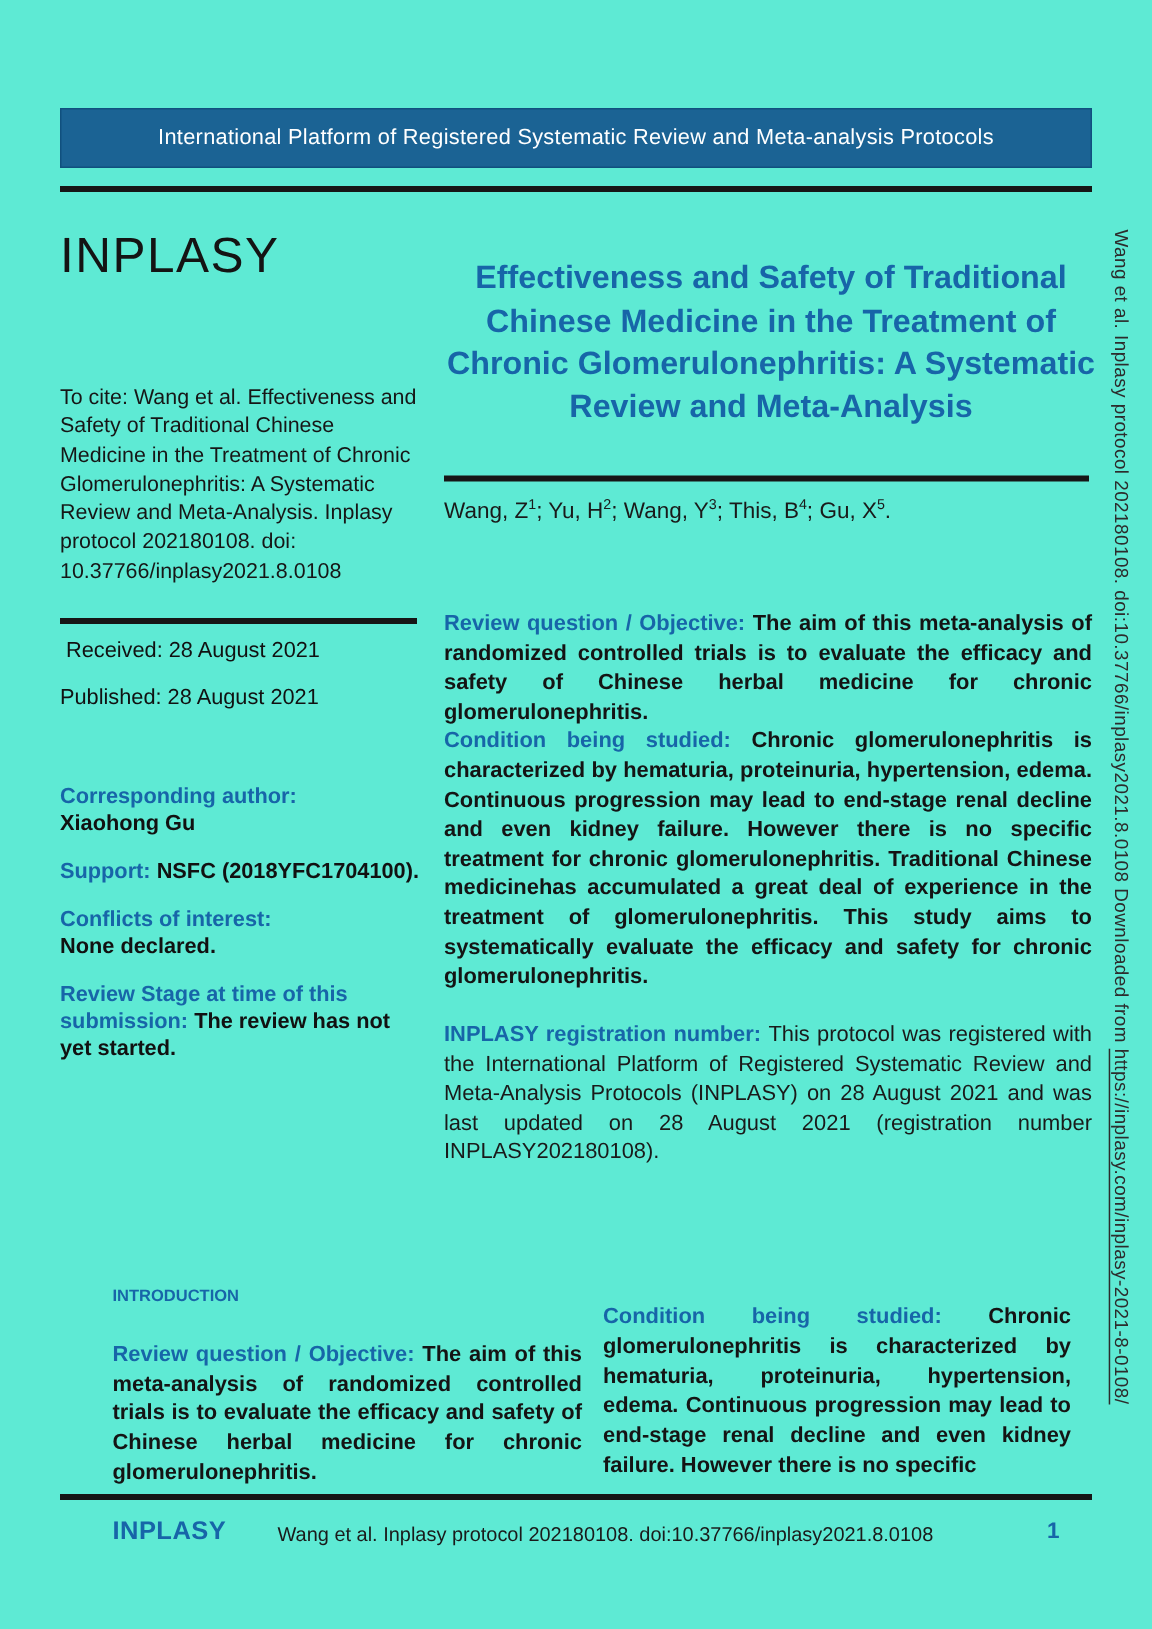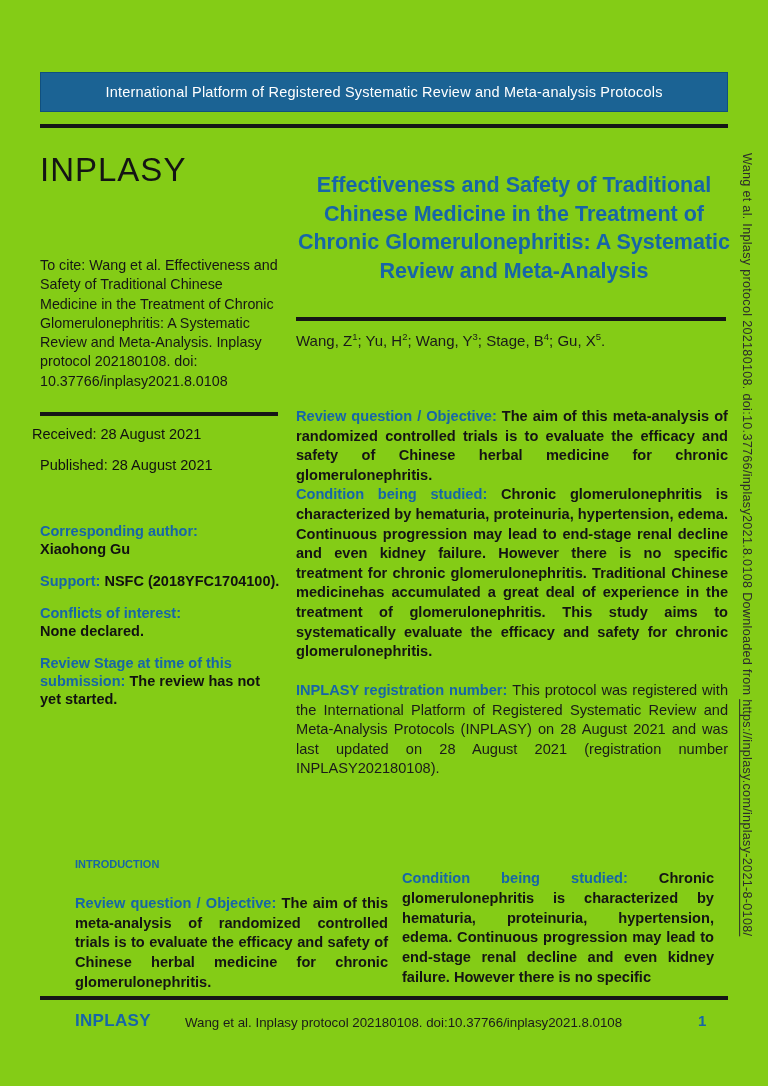--- a/index.html
+++ b/index.html
@@ -4,21 +4,21 @@
 <style>
   html, body {
     margin: 0;
     padding: 0;
     background: #ffffff;
   }
   .page {
     position: relative;
     width: 768px;
     height: 1086px;
-    background: #84cc16;
+    background: #5eead4;
     font-family: "Liberation Sans", "DejaVu Sans", sans-serif;
     color: #111111;
     overflow: hidden;
   }
   .banner {
     position: absolute;
     left: 40px; top: 72px;
     width: 688px; height: 40px;
     background: var(--banner-blue, #1b6394);
     border: 1px solid #10507e;
@@ -46,21 +46,21 @@
     font-weight: 400;
   }
   .cite-block {
     position: absolute;
     left: 40px; top: 256px;
     width: 240px;
     font-size: 14.3px;
     line-height: 19.3px;
     color: #161616;
   }
-  .received  { position: absolute; left: 32px; top: 426px; font-size: 14.5px; }
+  .received  { position: absolute; left: 44px; top: 426px; font-size: 14.5px; }
   .published { position: absolute; left: 40px; top: 457px; font-size: 14.5px; }
 
   .meta {
     position: absolute;
     left: 40px; top: 498px;
     width: 240px;
     font-size: 14.5px;
     line-height: 18px;
     margin-top: 24px;
   }
@@ -199,21 +199,21 @@
     <p><span class="blue">Corresponding author:</span><br><span class="bold">Xiaohong Gu</span></p>
     <p><span class="blue">Support: </span><span class="bold">NSFC (2018YFC1704100).</span></p>
     <p><span class="blue">Conflicts of interest:</span><br><span class="bold">None declared.</span></p>
     <p><span class="blue">Review Stage at time of this submission: </span><span class="bold">The review has not yet started.</span></p>
   </div>
 
   <div class="title">Effectiveness and Safety of Traditional Chinese Medicine in the Treatment of Chronic Glomerulonephritis: A Systematic Review and Meta-Analysis</div>
 
   <div class="rule rule-right"></div>
 
-  <div class="authors"><span><span>Wang, Z</span><sup>1</sup><span>; </span></span><span><span>Yu, H</span><sup>2</sup><span>; </span></span><span><span>Wang, Y</span><sup>3</sup><span>; </span></span><span><span>Stage, B</span><sup>4</sup><span>; </span></span><span><span>Gu, X</span><sup>5</sup><span>.</span></span></div>
+  <div class="authors"><span><span>Wang, Z</span><sup>1</sup><span>; </span></span><span><span>Yu, H</span><sup>2</sup><span>; </span></span><span><span>Wang, Y</span><sup>3</sup><span>; </span></span><span><span>This, B</span><sup>4</sup><span>; </span></span><span><span>Gu, X</span><sup>5</sup><span>.</span></span></div>
 
   <div class="abstract">
     <p><span class="blue">Review question / Objective: </span><span>The aim of this meta-analysis of randomized controlled trials is to evaluate the efficacy and safety of Chinese herbal medicine for chronic glomerulonephritis.</span></p>
     <p><span class="blue">Condition being studied: </span><span>Chronic glomerulonephritis is characterized by hematuria, proteinuria, hypertension, edema. Continuous progression may lead to end-stage renal decline and even kidney failure. However there is no specific treatment for chronic glomerulonephritis. Traditional Chinese medicinehas accumulated a great deal of experience in the treatment of glomerulonephritis. This study aims to systematically evaluate the efficacy and safety for chronic glomerulonephritis.</span></p>
   </div>
 
   <div class="registration"><span class="blue">INPLASY registration number: </span><span>This protocol was registered with the International Platform of Registered Systematic Review and Meta-Analysis Protocols (INPLASY) on 28 August 2021 and was last updated on 28 August 2021 (registration number INPLASY202180108).</span></div>
 
   <div class="intro-left">
     <p class="intro-heading">INTRODUCTION</p>

